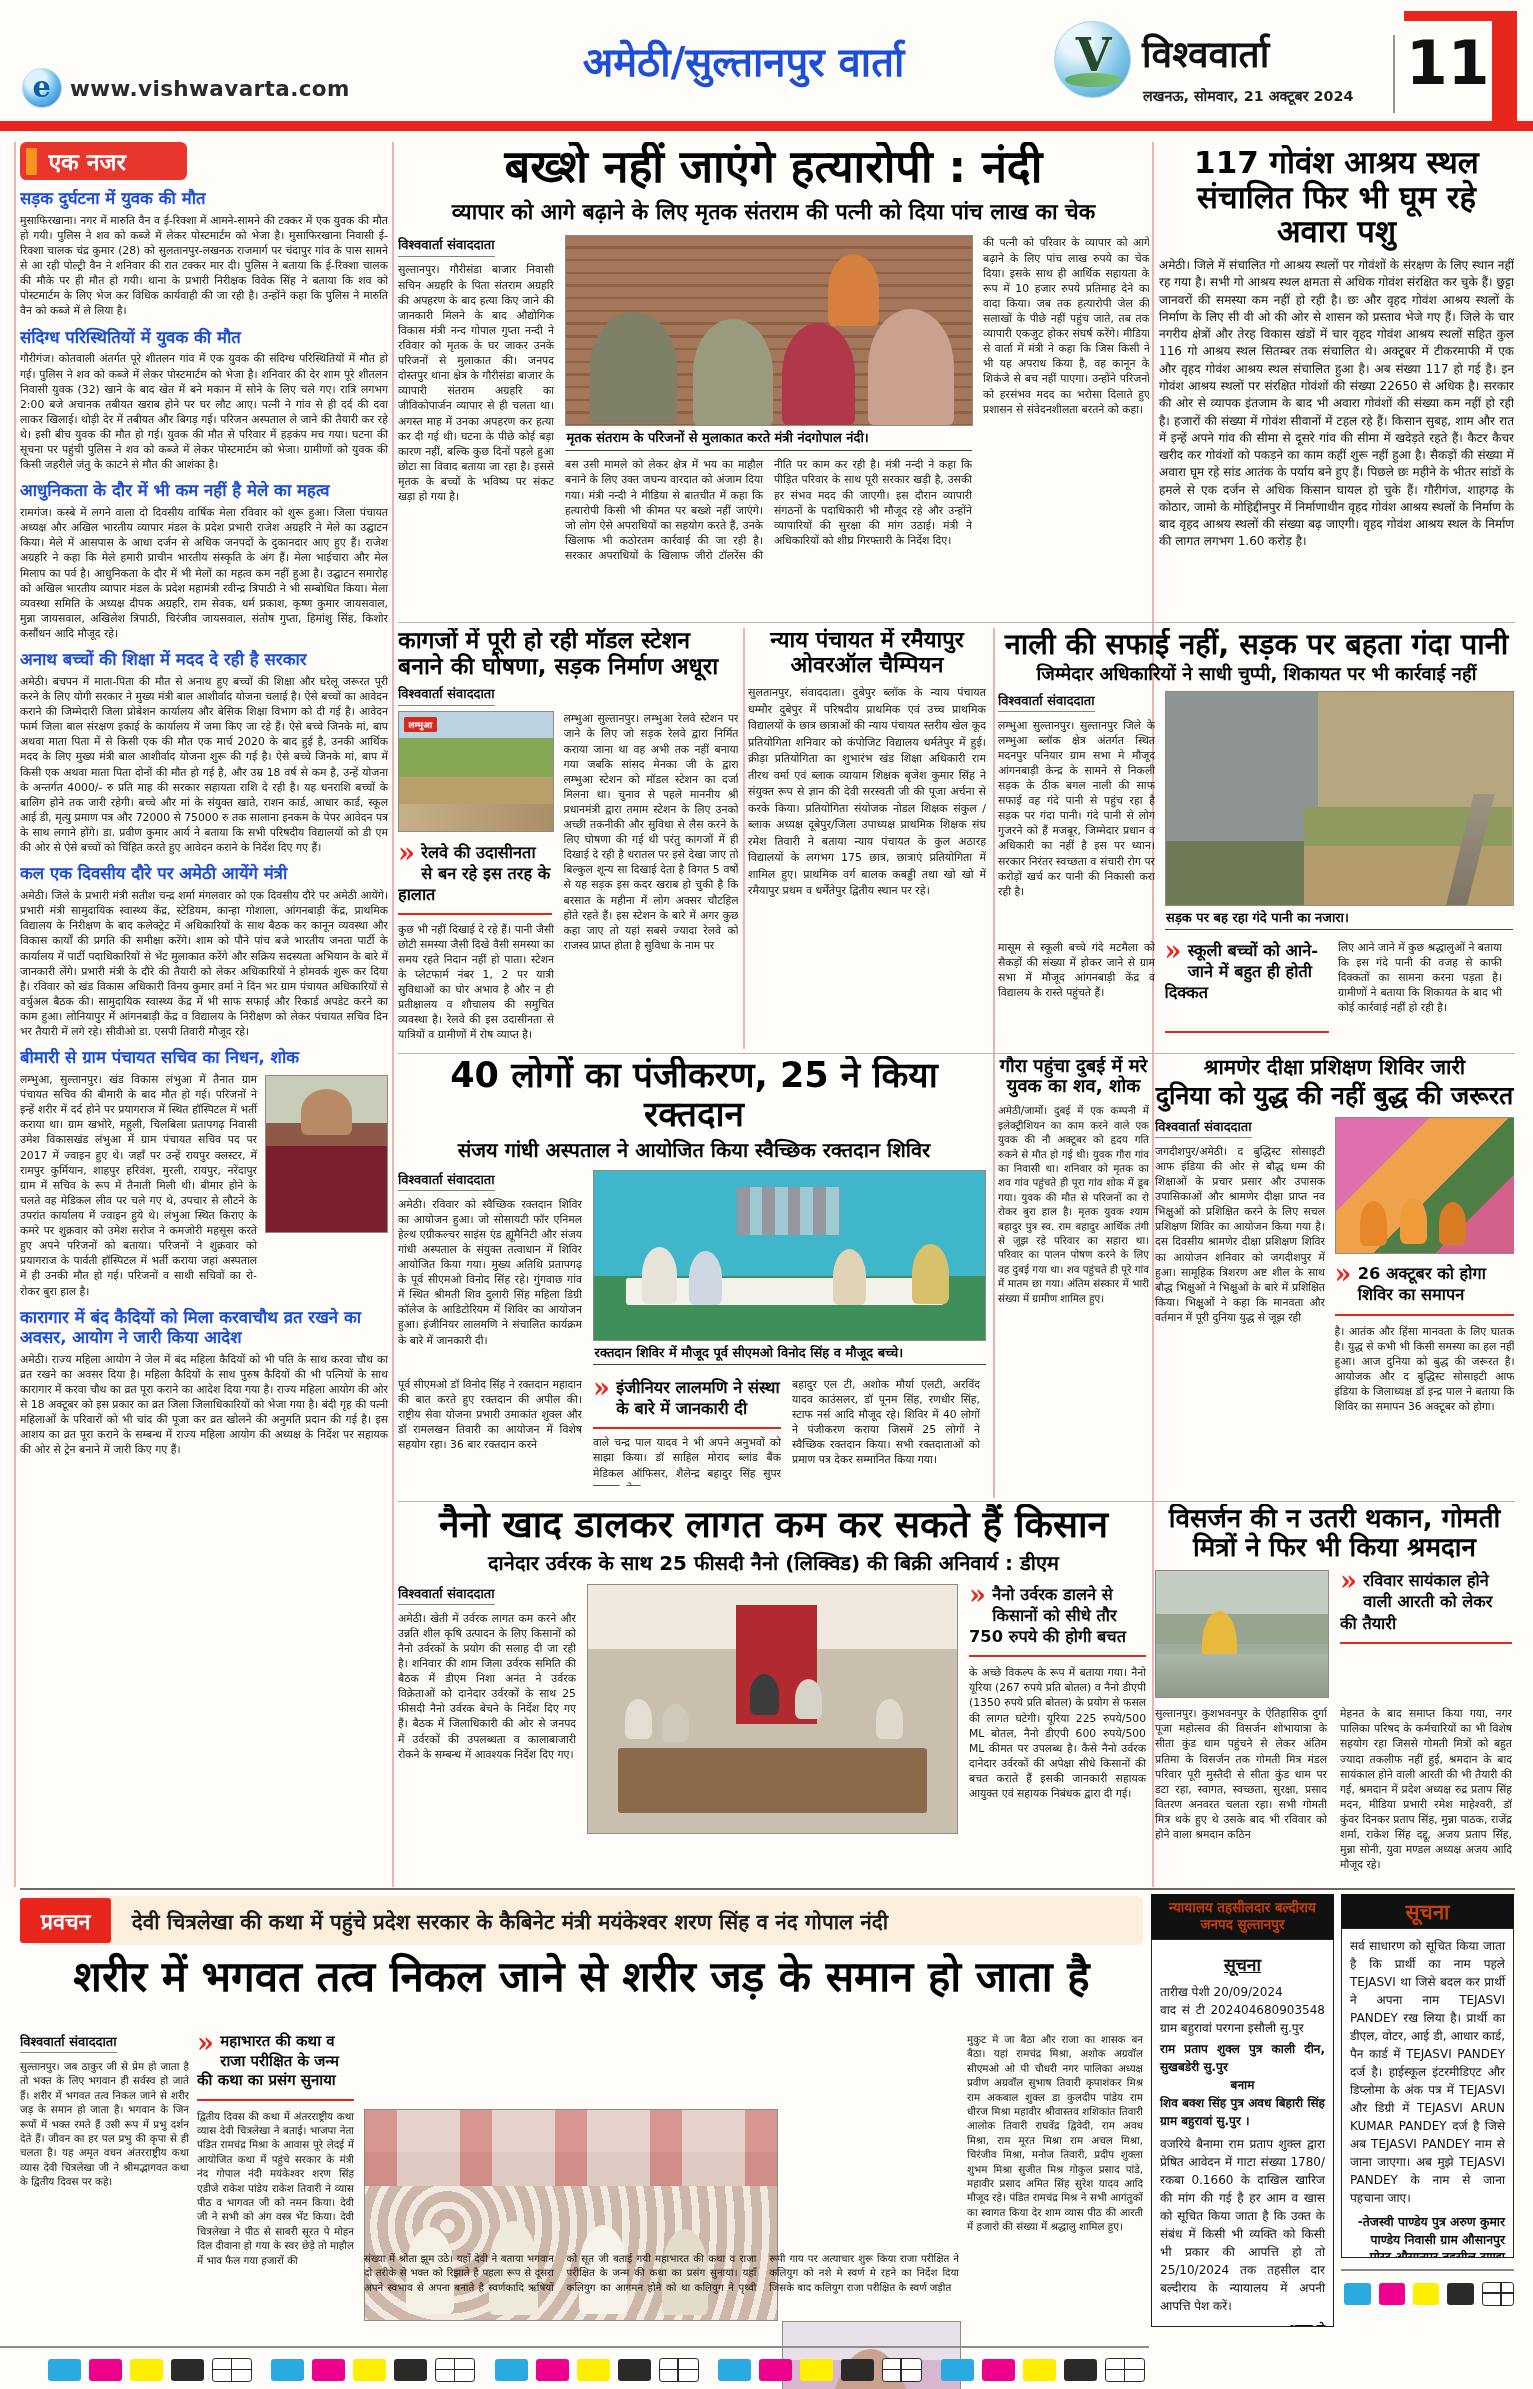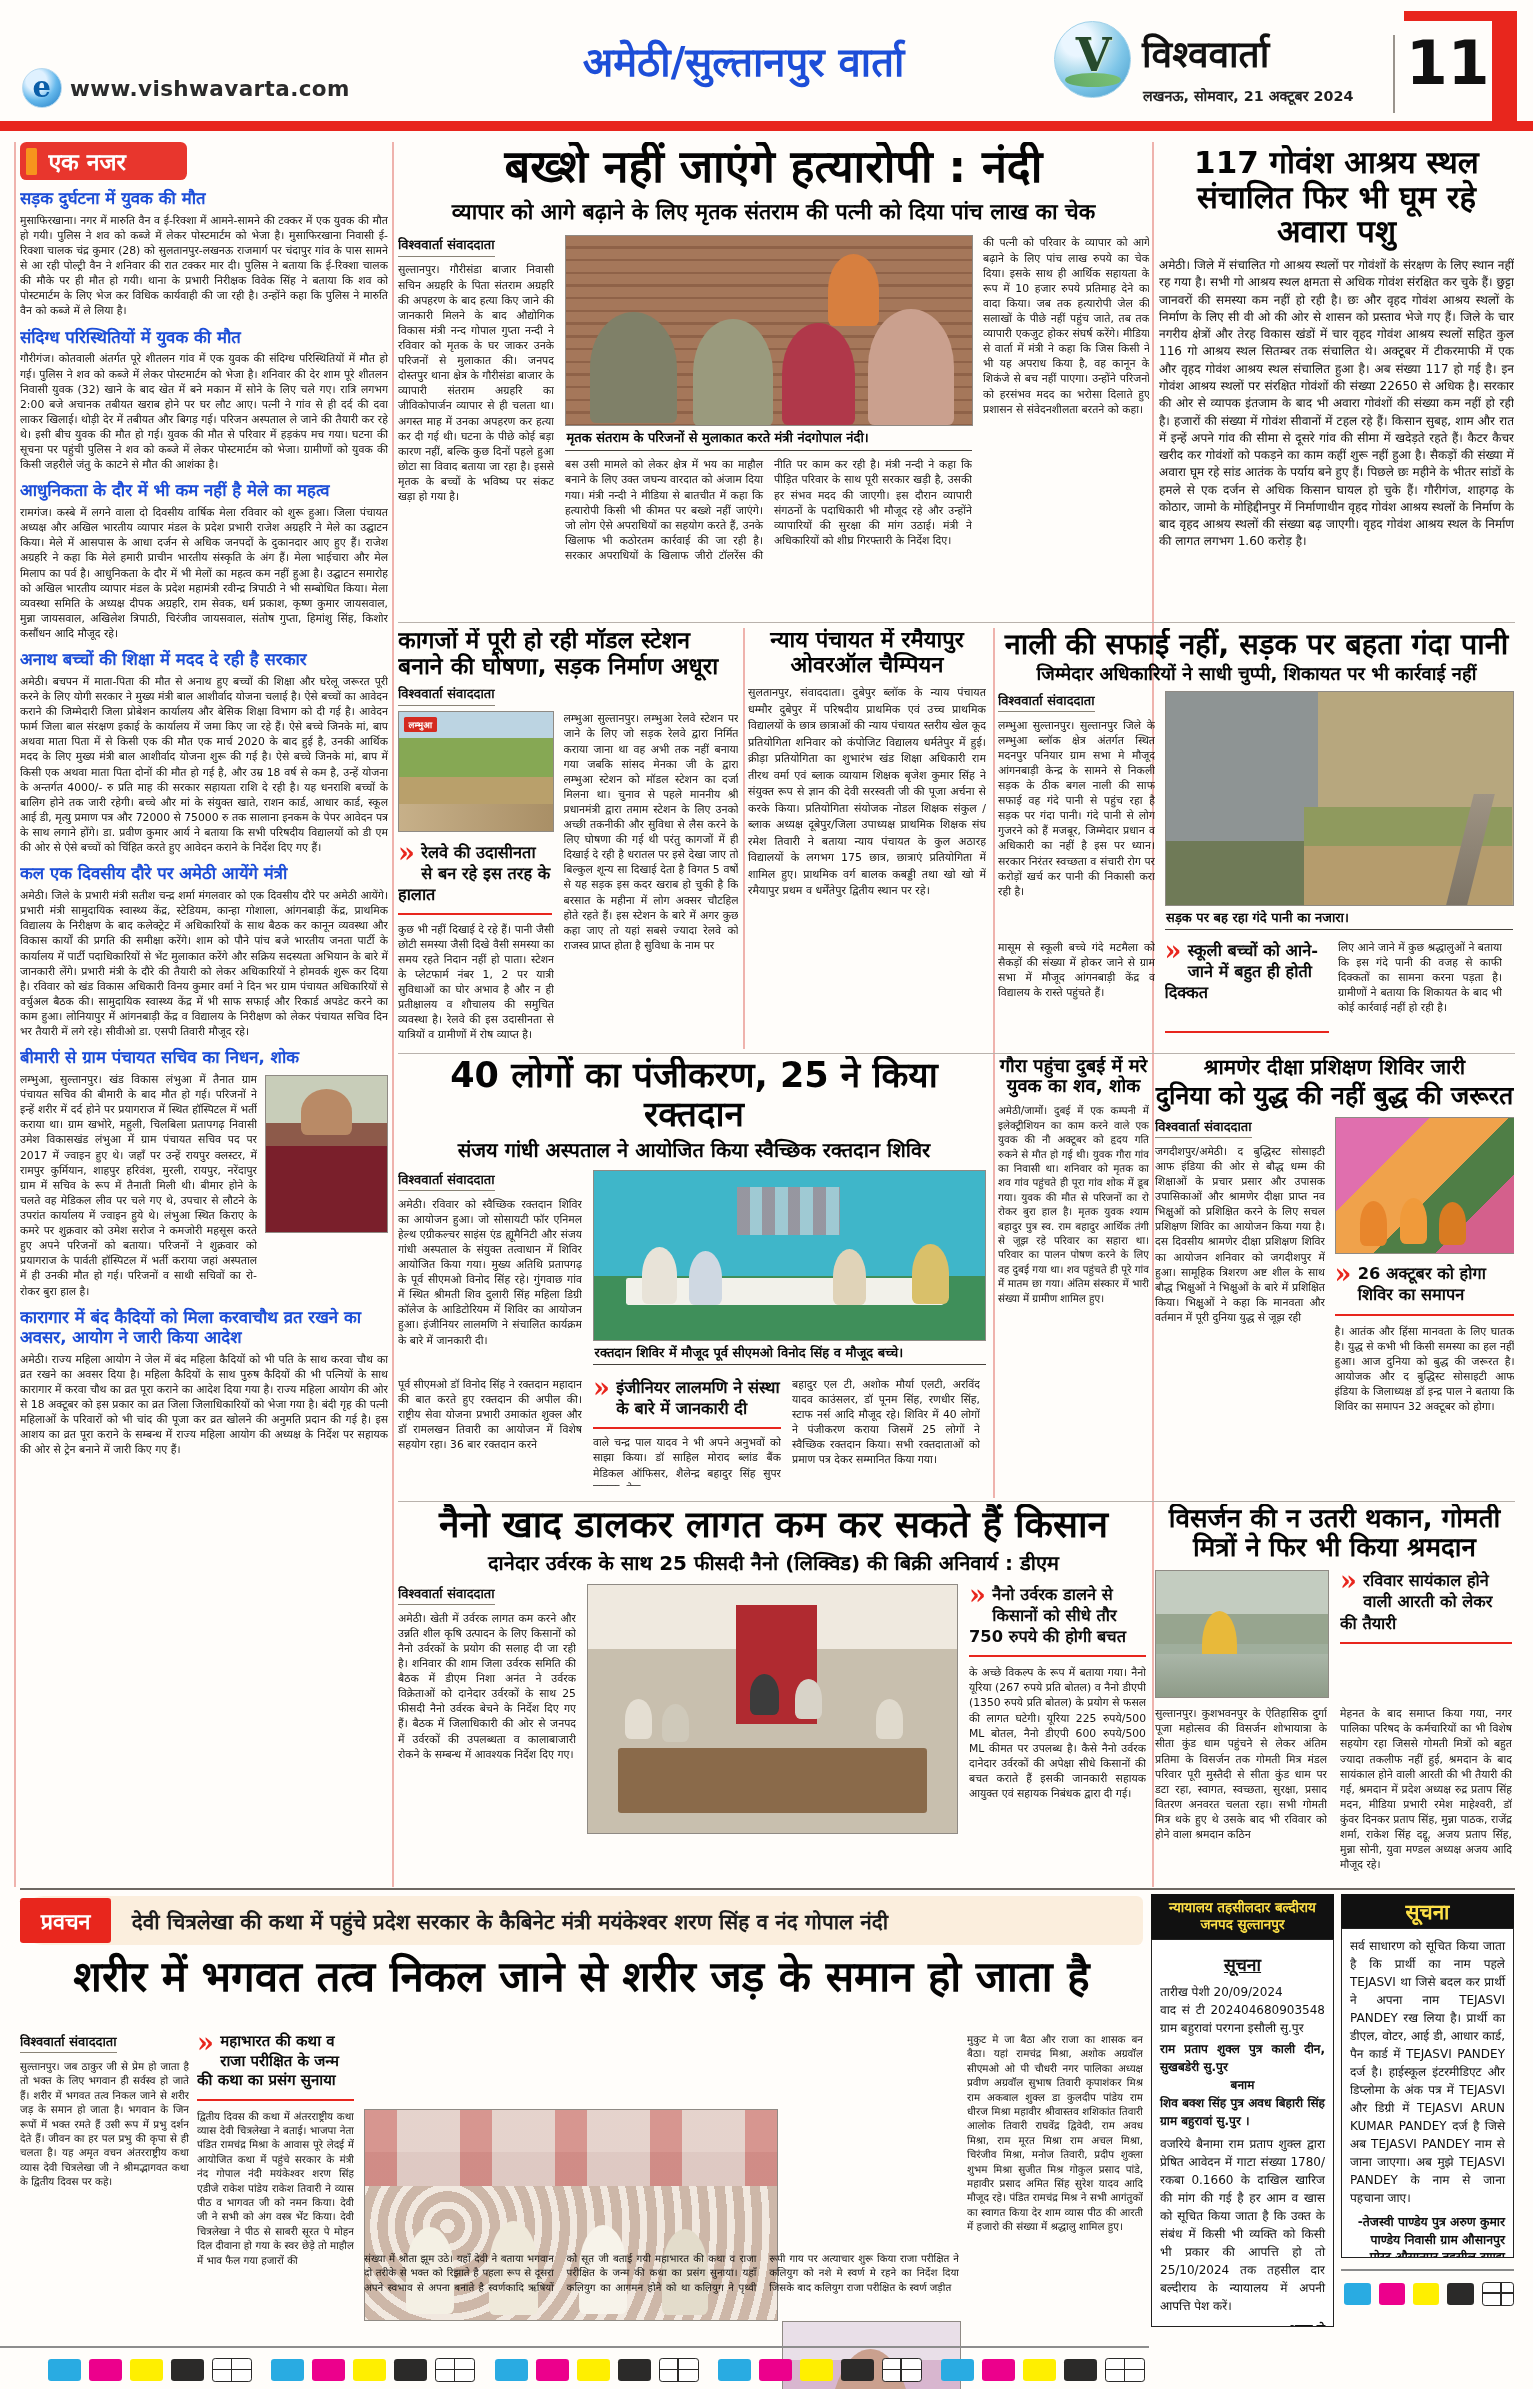--- a/index.html
+++ b/index.html
@@ -50,21 +50,21 @@
   .ol-item h3{font-size:16.7px;font-weight:bold;margin:8px 0 4.8px 0;line-height:1.2;color:#1d4ed8;}
   .ol-item p{margin:0;}
   .ol-photo{float:right;width:121px;height:156px;margin:3.2px 0 4.8px 8px;}
 
   
   .prav-banner{display:flex;align-items:center;background:#fbeedd;border-radius:24px 6.4px 6.4px 24px;height:49px;}
   .prav-label{background:#e8261d;color:#fff;font-size:21.5px;font-weight:bold;padding:8px 20.7px;border-radius:3.2px;margin-right:20.7px;}
   .prav-banner .bt{font-size:20.7px;font-weight:bold;color:#1c1c1c;}
 
   
-  .notice-head{background:#111;color:#fde047;text-align:center;font-weight:bold;}
+  .notice-head{background:#111;color:#c2410c;text-align:center;font-weight:bold;}
   .notice-box{border:1.6px solid #222;background:#fff;}
   .n-title{font-size:17.5px;font-weight:bold;text-align:center;text-decoration:underline;margin:6.4px 0;}
   .n-body{font-size:12px;line-height:1.5;text-align:justify;}
   .n-sign{font-size:12.3px;font-weight:bold;text-align:right;line-height:1.45;}
 
   .cmyk{display:flex;gap:8px;align-items:center;}
   .cmyk .sq{width:33px;height:22px;border-radius:3.2px;}
   .reg{width:38px;height:22px;border:1.6px solid #2b2a29;border-radius:3.2px;position:relative;background:#fff;}
   .reg:before{content:"";position:absolute;left:0;right:0;top:9.5px;height:1.6px;background:#2b2a29;}
   .reg:after{content:"";position:absolute;left:17.5px;top:0;bottom:0;width:1.6px;background:#2b2a29;}
@@ -268,21 +268,21 @@
     <div style="width:180px;flex:none;">
       <div class="ph" style="width:178px;height:135px;background:linear-gradient(135deg,#e06fae 0 30%,#f0a24b 30% 55%,#4f7e46 55% 75%,#d4608c 75% 100%);">
         <div class="fig" style="left:24px;top:83px;width:27px;height:45px;background:#e8862c;"></div>
         <div class="fig" style="left:64px;top:80px;width:27px;height:46px;background:#f09a3a;"></div>
         <div class="fig" style="left:103px;top:84px;width:27px;height:43px;background:#d97b22;"></div>
       </div>
       <div class="pq" style="margin-top:9.5px;">
         <span class="mark">»</span>
         <span class="t">26 अक्टूबर को होगा शिविर का समापन</span>
       </div>
-      <p class="jt" style="margin:8px 0 0 0;height:135px;">है। आतंक और हिंसा मानवता के लिए घातक है। युद्ध से कभी भी किसी समस्या का हल नहीं हुआ। आज दुनिया को बुद्ध की जरूरत है। आयोजक और द बुद्धिस्ट सोसाइटी आफ इंडिया के जिलाध्यक्ष डॉ इन्द्र पाल ने बताया कि शिविर का समापन 32 अक्टूबर को होगा।</p>
+      <p class="jt" style="margin:8px 0 0 0;height:135px;">है। आतंक और हिंसा मानवता के लिए घातक है। युद्ध से कभी भी किसी समस्या का हल नहीं हुआ। आज दुनिया को बुद्ध की जरूरत है। आयोजक और द बुद्धिस्ट सोसाइटी आफ इंडिया के जिलाध्यक्ष डॉ इन्द्र पाल ने बताया कि शिविर का समापन 36 अक्टूबर को होगा।</p>
     </div>
   </div>
 </section>
 
 <section class="abs" style="left:398px;top:1504px;width:751px;height:380px;overflow:hidden;">
   <div class="headline" style="font-size:37px;">नैनो खाद डालकर लागत कम कर सकते हैं किसान</div>
   <div class="headline" style="font-size:20px;margin-top:6.4px;">दानेदार उर्वरक के साथ 25 फीसदी नैनो (लिक्विड) की बिक्री अनिवार्य : डीएम</div>
   <div style="display:flex;gap:11px;margin-top:9.5px;">
     <div style="width:178px;flex:none;">
       <span class="byline">विश्ववार्ता संवाददाता</span>

